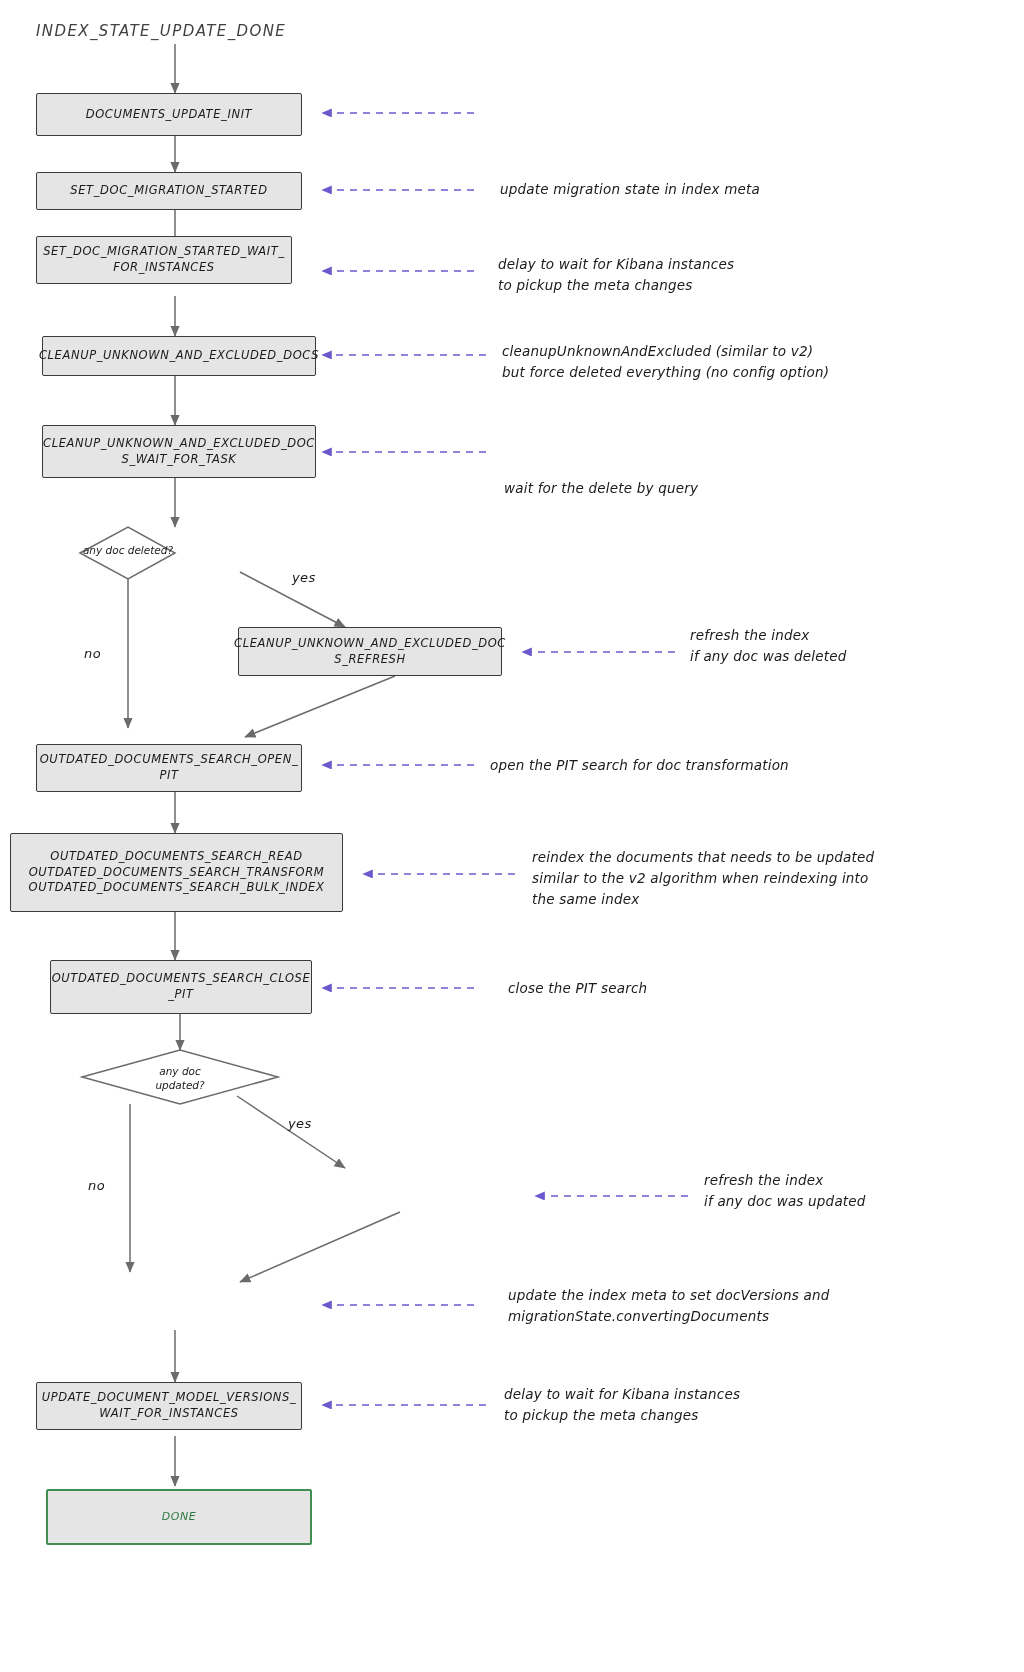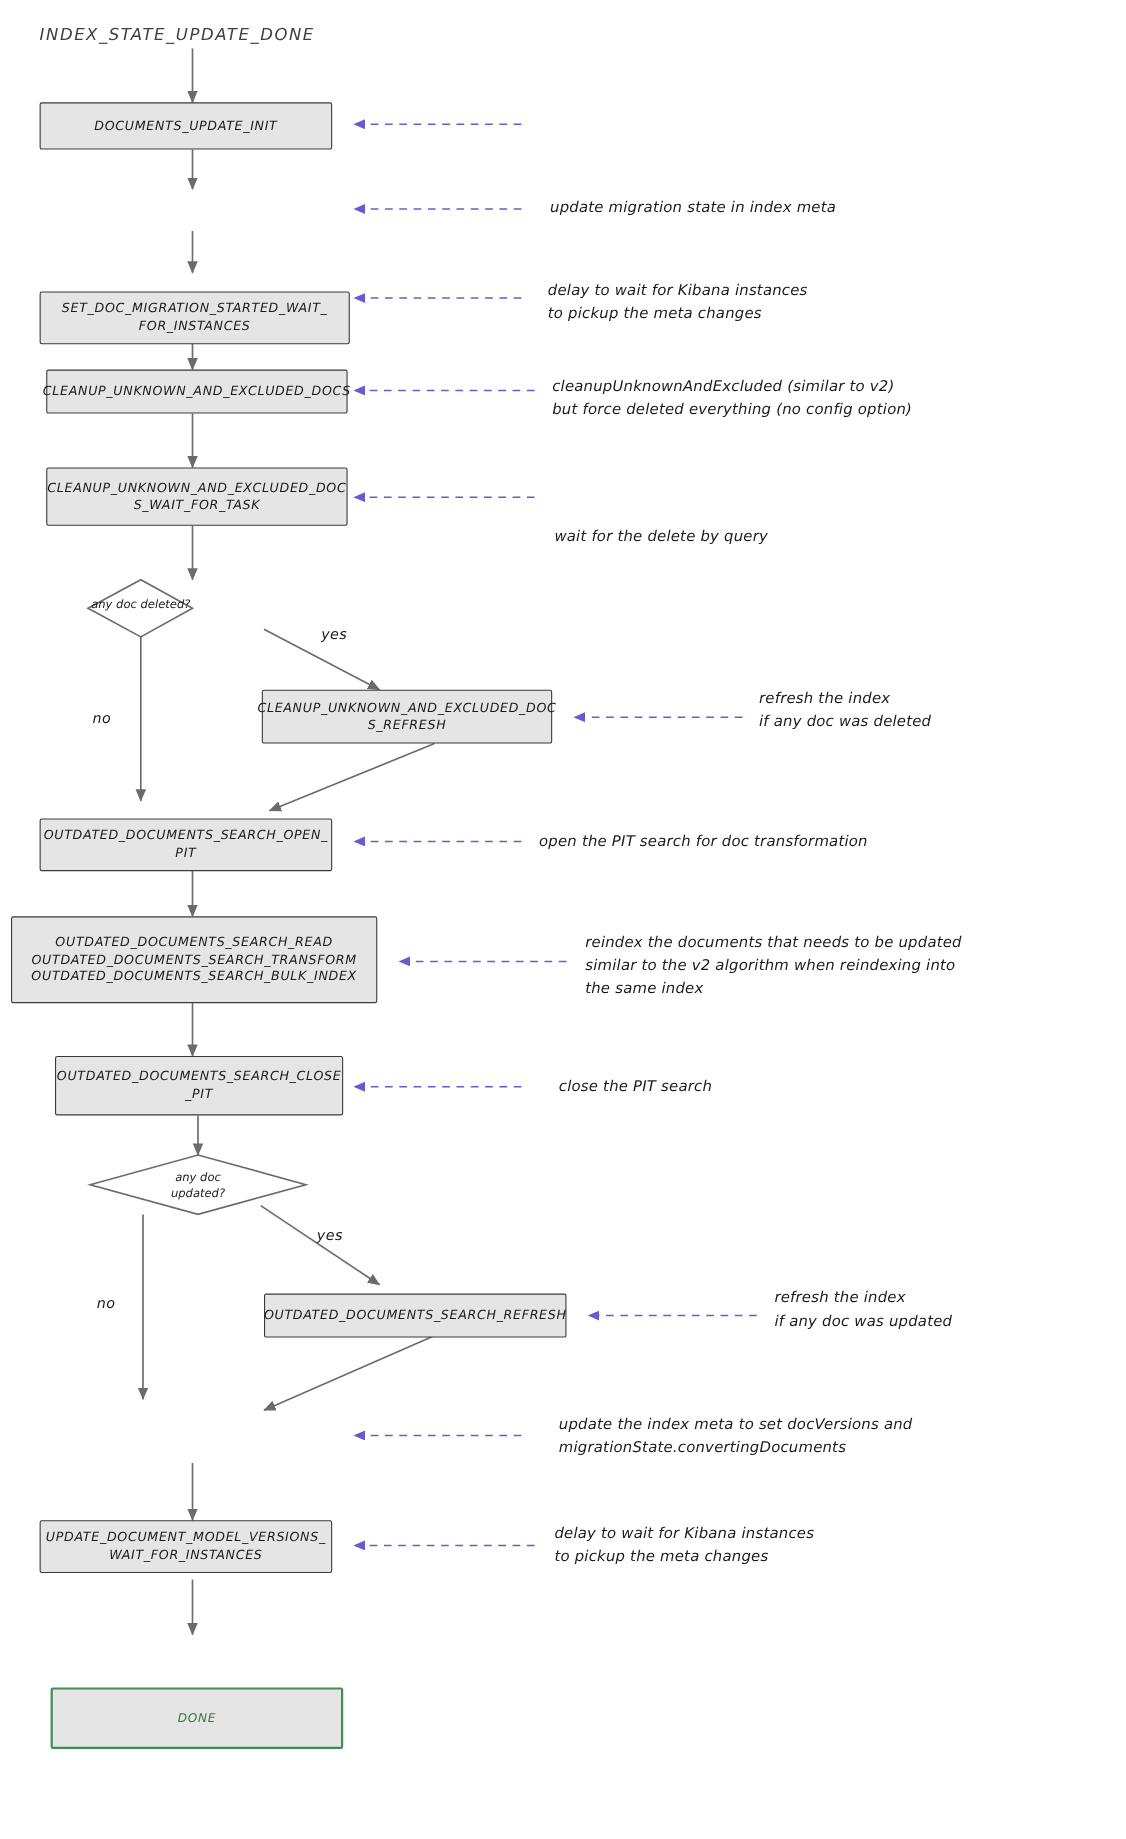--- a/index.html
+++ b/index.html
@@ -40,21 +40,20 @@
     line-height: 1.35;
     white-space: pre-line;
     border-radius: 2px;
     font-style: italic;
     font-family: "DejaVu Sans", sans-serif;
   }
   .node.done {
     border: 2px solid #3f8f52;
     color: #2f7a43;
     font-size: 11px;
-    margin-top: 45px;
   }
   .title {
     position: absolute;
     color: #404040;
     font-size: 15px;
     letter-spacing: 1.4px;
     font-style: italic;
     font-family: "DejaVu Sans", sans-serif;
   }
   .diamond-label {
@@ -137,22 +136,23 @@
       <path d="M688,1196 L535,1196"></path>
       <path d="M474,1305 L322,1305"></path>
       <path d="M486,1405 L322,1405"></path>
     </g>
   </svg>
 
   <div class="title" style="left:36px; top:22px;">INDEX_STATE_UPDATE_DONE</div>
 
   <div class="node" style="left:36px; top:93px; width:266px; height:43px;">DOCUMENTS_UPDATE_INIT</div>
 
-
-  <div class="node" style="left:36px; top:265px; width:282px; height:48px;">SET_DOC_MIGRATION_STARTED_WAIT_
+  <div class="node" style="left:36px; top:172px; width:266px; height:38px;">SET_DOC_MIGRATION_STARTED</div>
+
+  <div class="node" style="left:36px; top:236px; width:256px; height:48px;">SET_DOC_MIGRATION_STARTED_WAIT_
 FOR_INSTANCES</div>
 
   <div class="node" style="left:42px; top:336px; width:274px; height:40px;">CLEANUP_UNKNOWN_AND_EXCLUDED_DOCS</div>
 
   <div class="node" style="left:42px; top:425px; width:274px; height:53px;">CLEANUP_UNKNOWN_AND_EXCLUDED_DOC
 S_WAIT_FOR_TASK</div>
 
   <div class="diamond-label" style="left:48px; top:544px;">any doc deleted?</div>
 
   <div class="edge-label" style="left:292px; top:570px;">yes</div>
@@ -170,21 +170,20 @@
 
   <div class="node" style="left:50px; top:960px; width:262px; height:54px;">OUTDATED_DOCUMENTS_SEARCH_CLOSE
 _PIT</div>
 
   <div class="diamond-label" style="left:100px; top:1065px;">any doc
 updated?</div>
 
   <div class="edge-label" style="left:288px; top:1116px;">yes</div>
   <div class="edge-label" style="left:88px; top:1178px;">no</div>
 
-  <div class="node" style="left:240px; top:1176px; width:275px; height:40px;">OUTDATED_DOCUMENTS_SEARCH_REFRESH</div>
 
 
   <div class="node" style="left:36px; top:1382px; width:266px; height:48px;">UPDATE_DOCUMENT_MODEL_VERSIONS_
 WAIT_FOR_INSTANCES</div>
 
   <div class="node done" style="left:46px; top:1489px; width:266px; height:56px;">DONE</div>
 
   <div class="note" style="left:500px; top:179px;">update migration state in index meta</div>
   <div class="note" style="left:498px; top:254px;">delay to wait for Kibana instances
 to pickup the meta changes</div>

